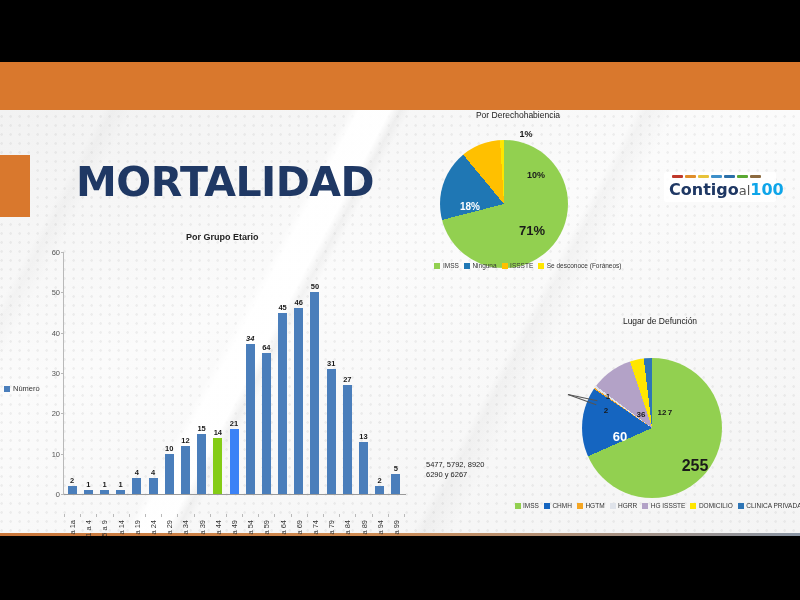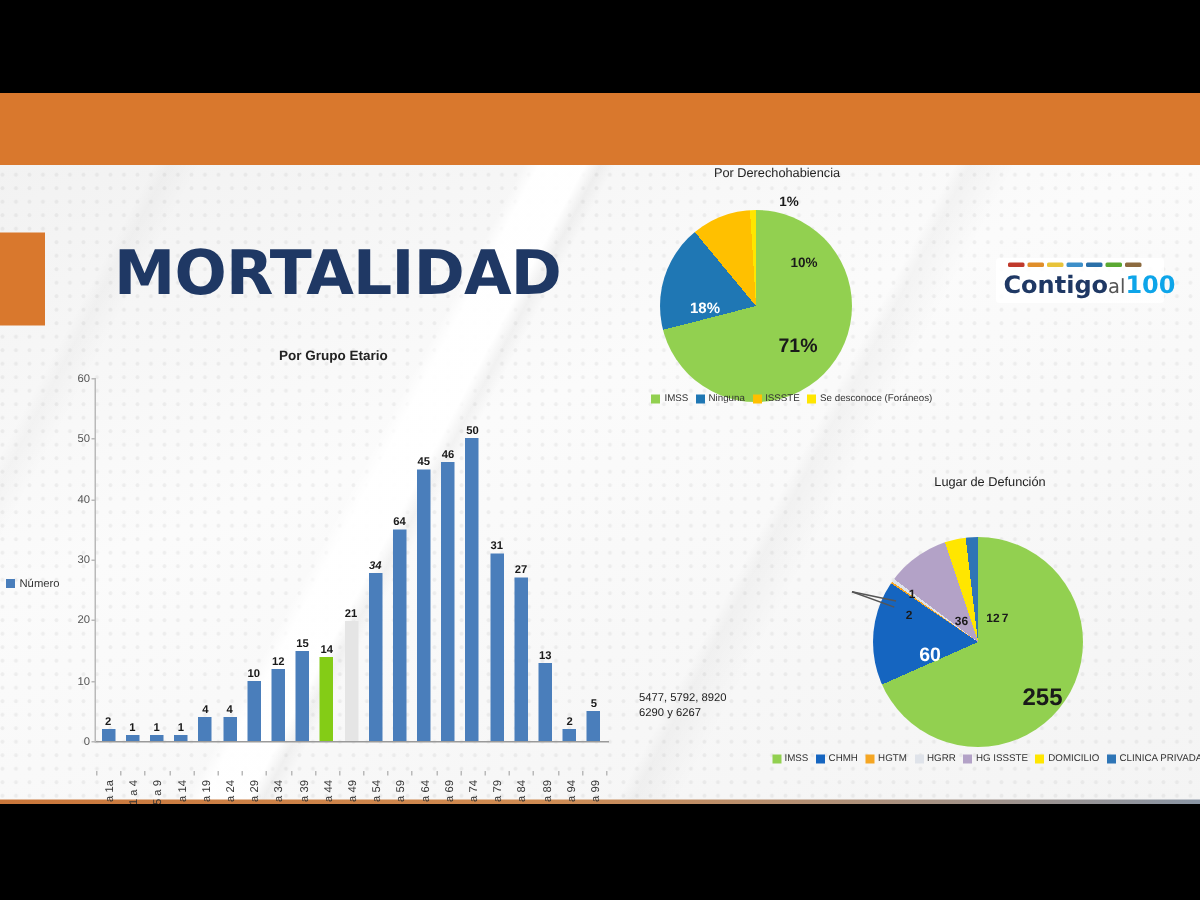--- a/index.html
+++ b/index.html
@@ -202,26 +202,26 @@
         <div class="bar" style="left: 133.119px; height: 60.5px; background: rgb(74, 126, 187);">
           <div class="barval">15</div>
         </div>
         <div class="xtickmark" style="left: 129.524px;"></div>
         <div class="xlab" style="left: 133.619px;">35 a 39</div>
         <div class="bar" style="left: 149.31px; height: 56.4667px; background: #84cc16;">
           <div class="barval">14</div>
         </div>
         <div class="xtickmark" style="left: 145.714px;"></div>
         <div class="xlab" style="left: 149.81px;">40 a 44</div>
-        <div class="bar" style="left: 165.5px; height: 80px; background: #e5e5e5;">
+        <div class="bar" style="left: 165.5px; height: 65px; background: #3b82f6;">
           <div class="barval">21</div>
         </div>
         <div class="xtickmark" style="left: 161.905px;"></div>
         <div class="xlab" style="left: 166px;">45 a 49</div>
-        <div class="bar" style="left: 181.69px; height: 112px; background: rgb(74, 126, 187); font-style: italic;">
+        <div class="bar" style="left: 181.69px; height: 150px; background: rgb(74, 126, 187); font-style: italic;">
           <div class="barval">34</div>
         </div>
         <div class="xtickmark" style="left: 178.095px;"></div>
         <div class="xlab" style="left: 182.19px;">50 a 54</div>
         <div class="bar" style="left: 197.881px; height: 141.167px; background: rgb(74, 126, 187);">
           <div class="barval">64</div>
         </div>
         <div class="xtickmark" style="left: 194.286px;"></div>
         <div class="xlab" style="left: 198.381px;">55 a 59</div>
         <div class="bar" style="left: 214.071px; height: 181.5px; background: rgb(74, 126, 187);">

